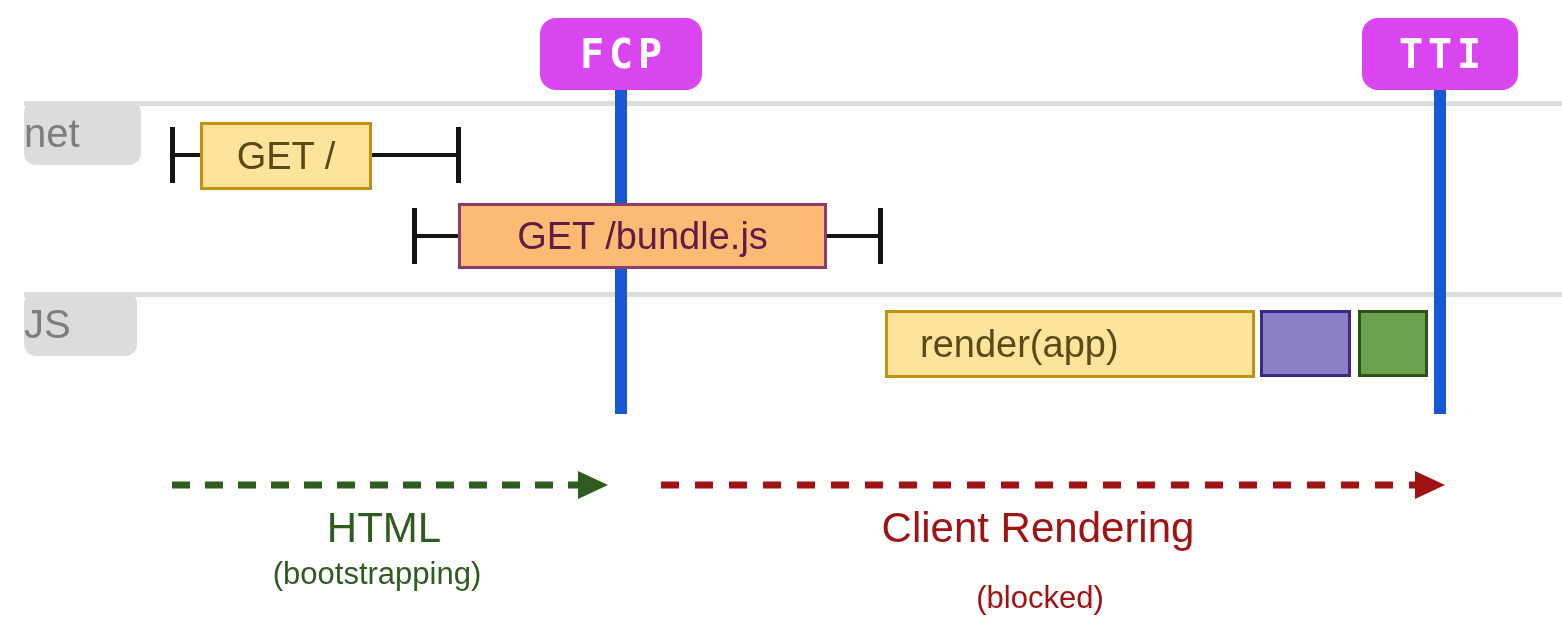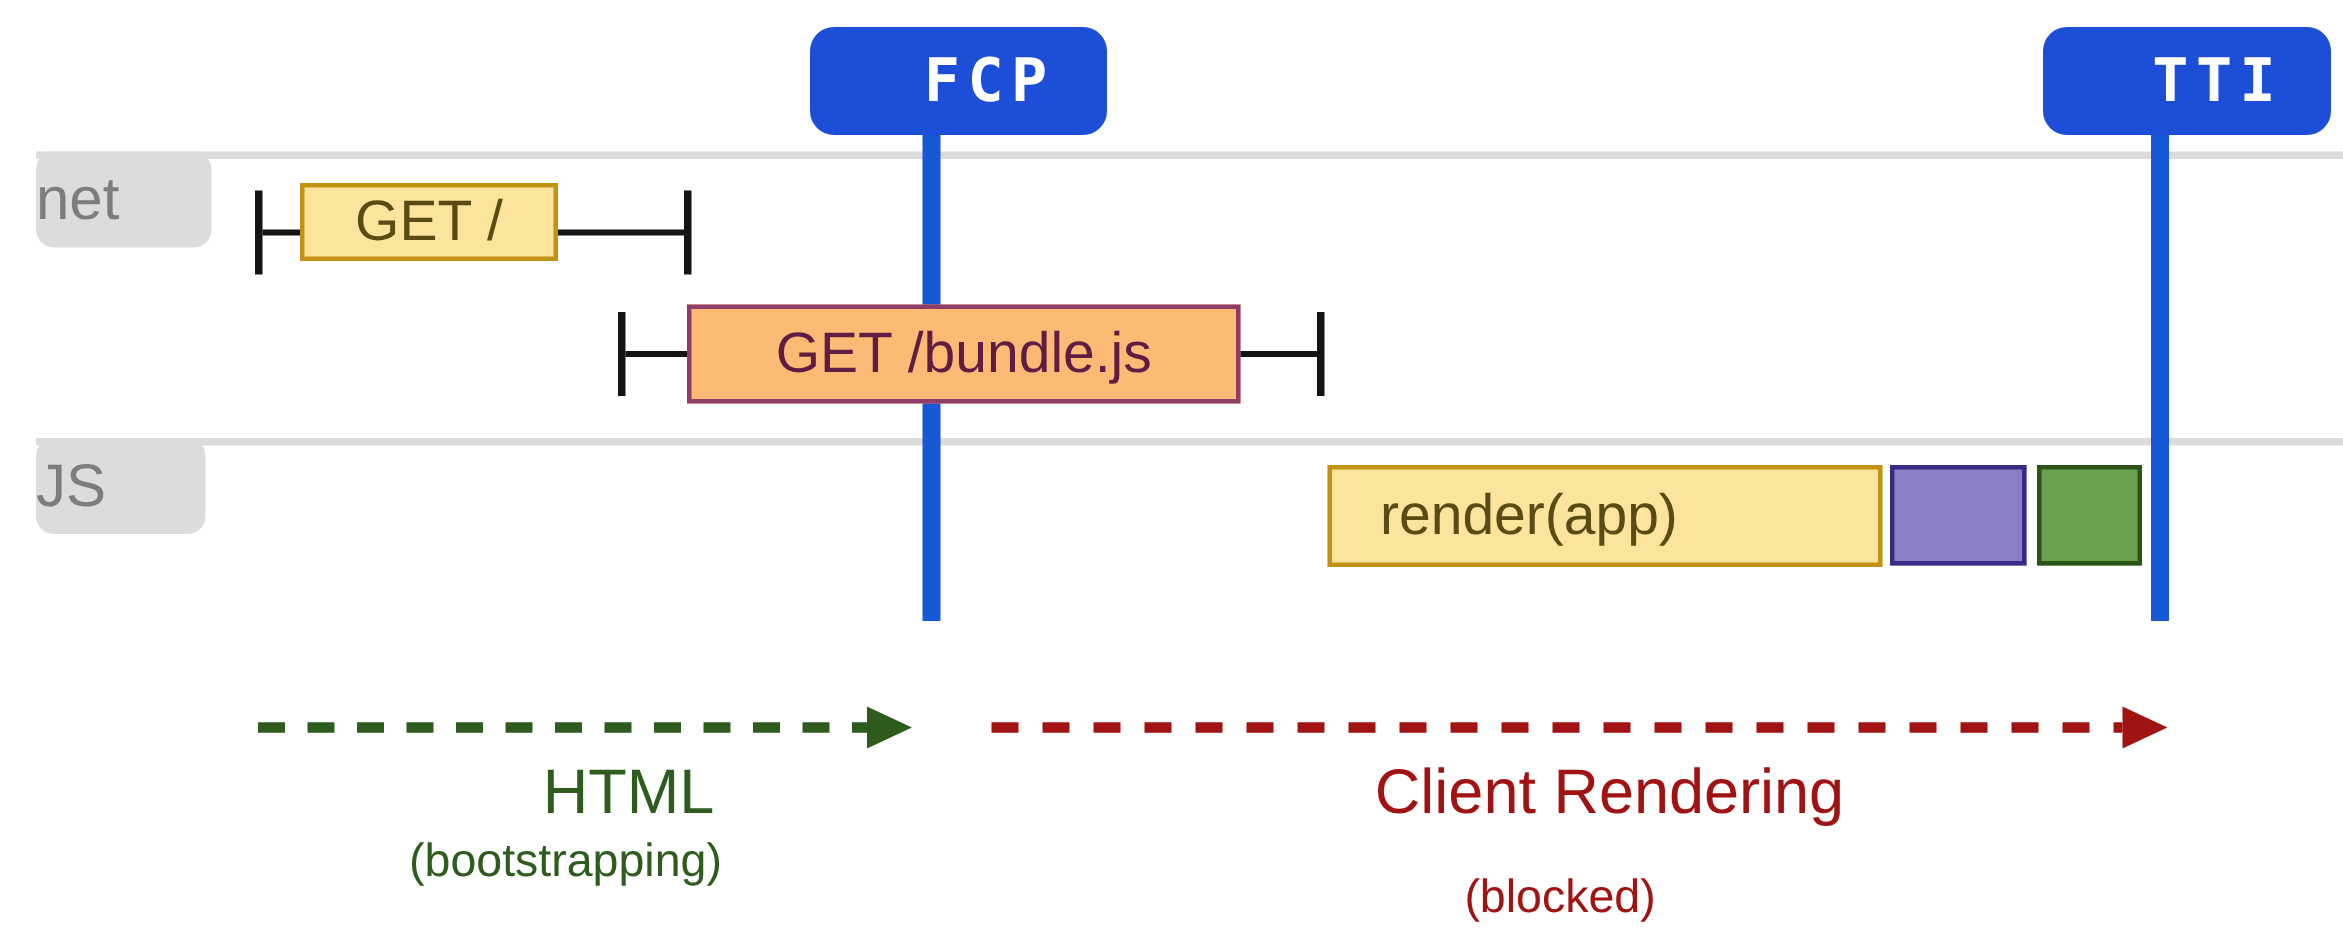--- a/index.html
+++ b/index.html
@@ -33,45 +33,45 @@
   .box {
     position:absolute; box-sizing:border-box; border:3px solid;
     display:flex; align-items:center; justify-content:center;
     font-size:38px; white-space:nowrap;
   }
   .box.yellow { background:#fce49c; border-color:#c29312; color:#5a4a14; }
   .box.pink   { background:#fdba74; border-color:#8f3d68; color:#601d43; }
   .box.purple { background:#8d7ec8; border-color:#392a85; }
   .box.green  { background:#6ba24f; border-color:#2b5315; }
 
-  .box.get-root   { left:200px; top:122px; width:172px; height:52px; }
+  .box.get-root   { left:200px; top:122px; width:172px; height:68px; }
   .box.get-bundle { left:458px; top:203px; width:369px; height:66px; }
   .box.render-app { left:885px; top:310px; width:370px; height:68px;
                     justify-content:flex-start; padding-left:32px; }
   .box.short-purple { left:1260px; top:310px; width:91px; height:67px; }
   .box.short-green  { left:1358px; top:310px; width:70px; height:67px; }
 
   
   .badge {
-    position:absolute; top:18px; height:72px; background:#1d4ed8;
+    position:absolute; top:18px; height:72px; background:#d946ef;
     border-radius:16px; color:#ffffff;
     font-family:"DejaVu Sans Mono", monospace; font-weight:bold;
     font-size:40px; letter-spacing:5px; text-indent:5px;
-    display:flex; align-items:center; justify-content:center;padding-left:36px;
+    display:flex; align-items:center; justify-content:center;
   }
   .badge.fcp { left:540px; width:162px; }
   .badge.tti { left:1362px; width:156px; }
 
   
   .arrows { position:absolute; left:0; top:0; }
 
   
   .phase-title {
     position:absolute; transform:translateX(-50%);
-    font-size:42px; line-height:44px; white-space:nowrap;margin-left:35px;
+    font-size:42px; line-height:44px; white-space:nowrap;
   }
   .phase-sub {
     position:absolute; transform:translateX(-50%);
     font-size:31px; line-height:34px; white-space:nowrap;
   }
   .green-text { color:#2d5c1e; }
   .red-text   { color:#a11212; }
   .phase-title.html   { left:384px;  top:506px; }
   .phase-sub.html     { left:377px;  top:557px; }
   .phase-title.client { left:1038px; top:506px; }

